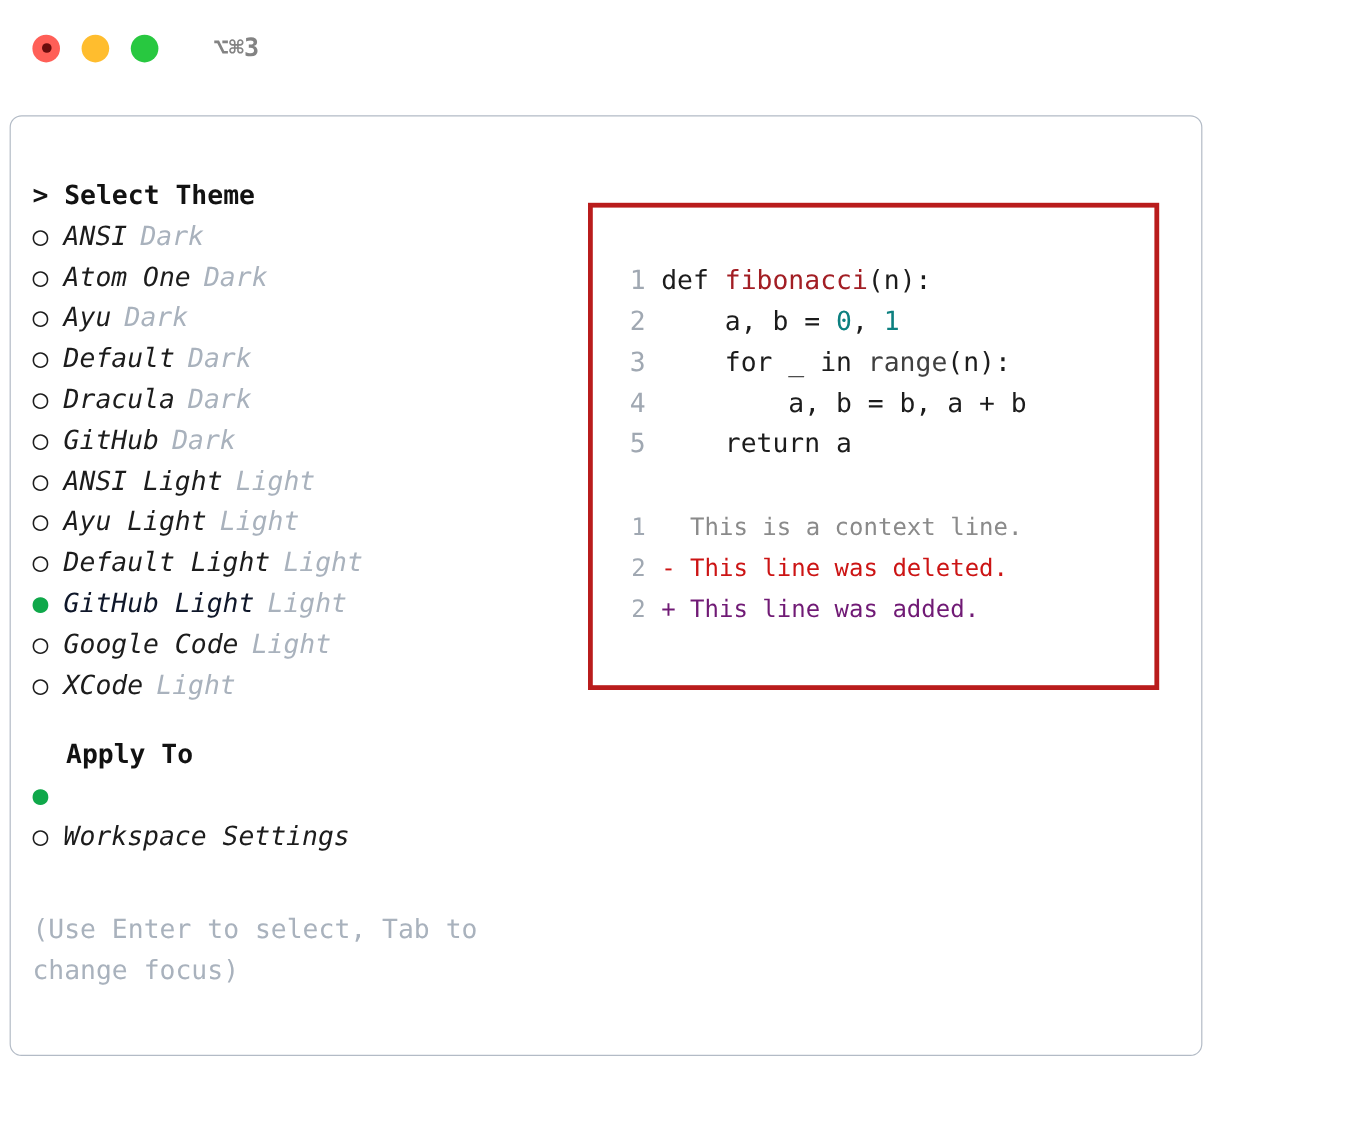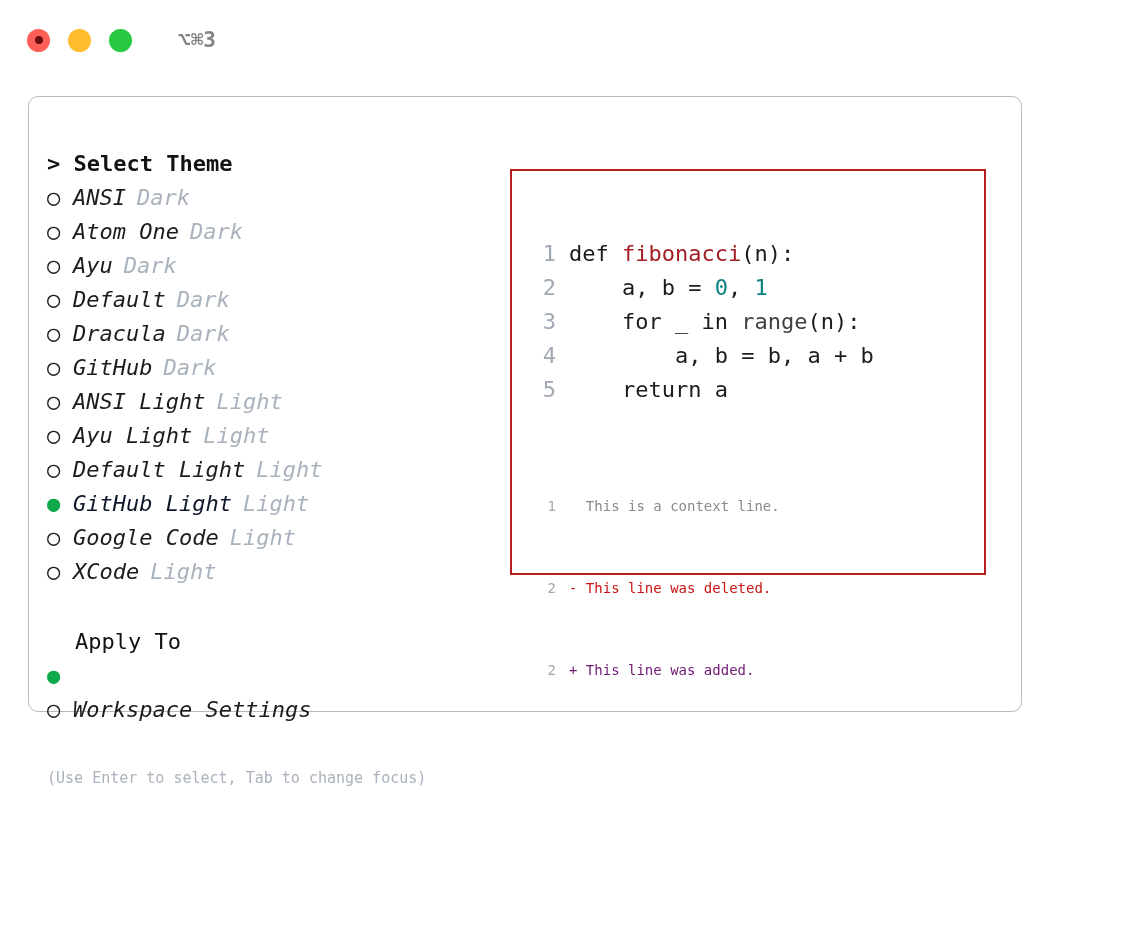--- a/index.html
+++ b/index.html
@@ -49,23 +49,23 @@
     margin-left: 46px;
     font-size: 21px;
     font-weight: bold;
     color: #838383;
     letter-spacing: 0px;
   }
 
   
   .panel {
     position: absolute;
-    left: 28px; top: 96px;
+    left: 8px; top: 96px;
     width: 994px;
-    height: 616px;
+    height: 784px;
     border: 1.5px solid #b3bbc6;
     border-radius: 10px;
     background: #ffffff;
   }
 
   .panel-inner {
     position: absolute;
     left: 0; top: 0;
     width: 100%;
     height: 100%;
@@ -110,26 +110,27 @@
     padding-left: 11px;
     font-style: italic;
   }
 
   .apply-head {
     font-size: 22px;
     color: #121212;
     line-height: 34px;
     padding-left: 28px;
     white-space: pre;
-    margin-top: 36px;
+    margin-top: 24px;
+    font-weight: bold;
   }
 
   .hint {
-    margin-top: 34px;
-    font-size: 15px;
+    margin-top: 44px;
+    font-size: 22px;
     line-height: 34px;
     color: #a9b2bd;
     width: 410px;
     white-space: normal;
   }
 
   
   .right-col {
     position: absolute;
     left: 481px;
@@ -139,44 +140,44 @@
   .preview-head {
     font-size: 22px;
     font-weight: bold;
     color: #121212;
     line-height: 34px;
   }
   .preview-box {
     margin-top: 22px;
     width: 476px;
     height: 406px;
-    border: 2px solid #b91c1c;
-    background: #ffffff;
-    padding: 66px 0 0 18px;
+    border: 4px solid #b91c1c;
+    background: #ffffff;
+    padding: 45px 0 0 18px;
   }
 
   .code-line {
     font-size: 22px;
     line-height: 34px;
     white-space: pre;
     color: #1c1c1c;
   }
   .lnum {
     display: inline-block;
     width: 26px;
     text-align: right;
     color: #a0a8b2;
     margin-right: 13px;
   }
   .tok-fn     { color: #a21e24; }
   .tok-num    { color: #0d8080; }
   .tok-builtin{ color: #404040; }
 
   .diff-gap { height: 34px; }
-  .diff-line { font-size: 14px; line-height: 34px; white-space: pre; margin-top: 48px; }
+  .diff-line { font-size: 20px; line-height: 34px; white-space: pre; }
   .diff-context { color: #8a8a8a; }
   .diff-del     { color: #cc1414; }
   .diff-add     { color: #701a75; }
   .diff-line .lnum { color: #a0a8b2; }
 </style>
 </head>
 <body>
 
 <div class="window">
 

